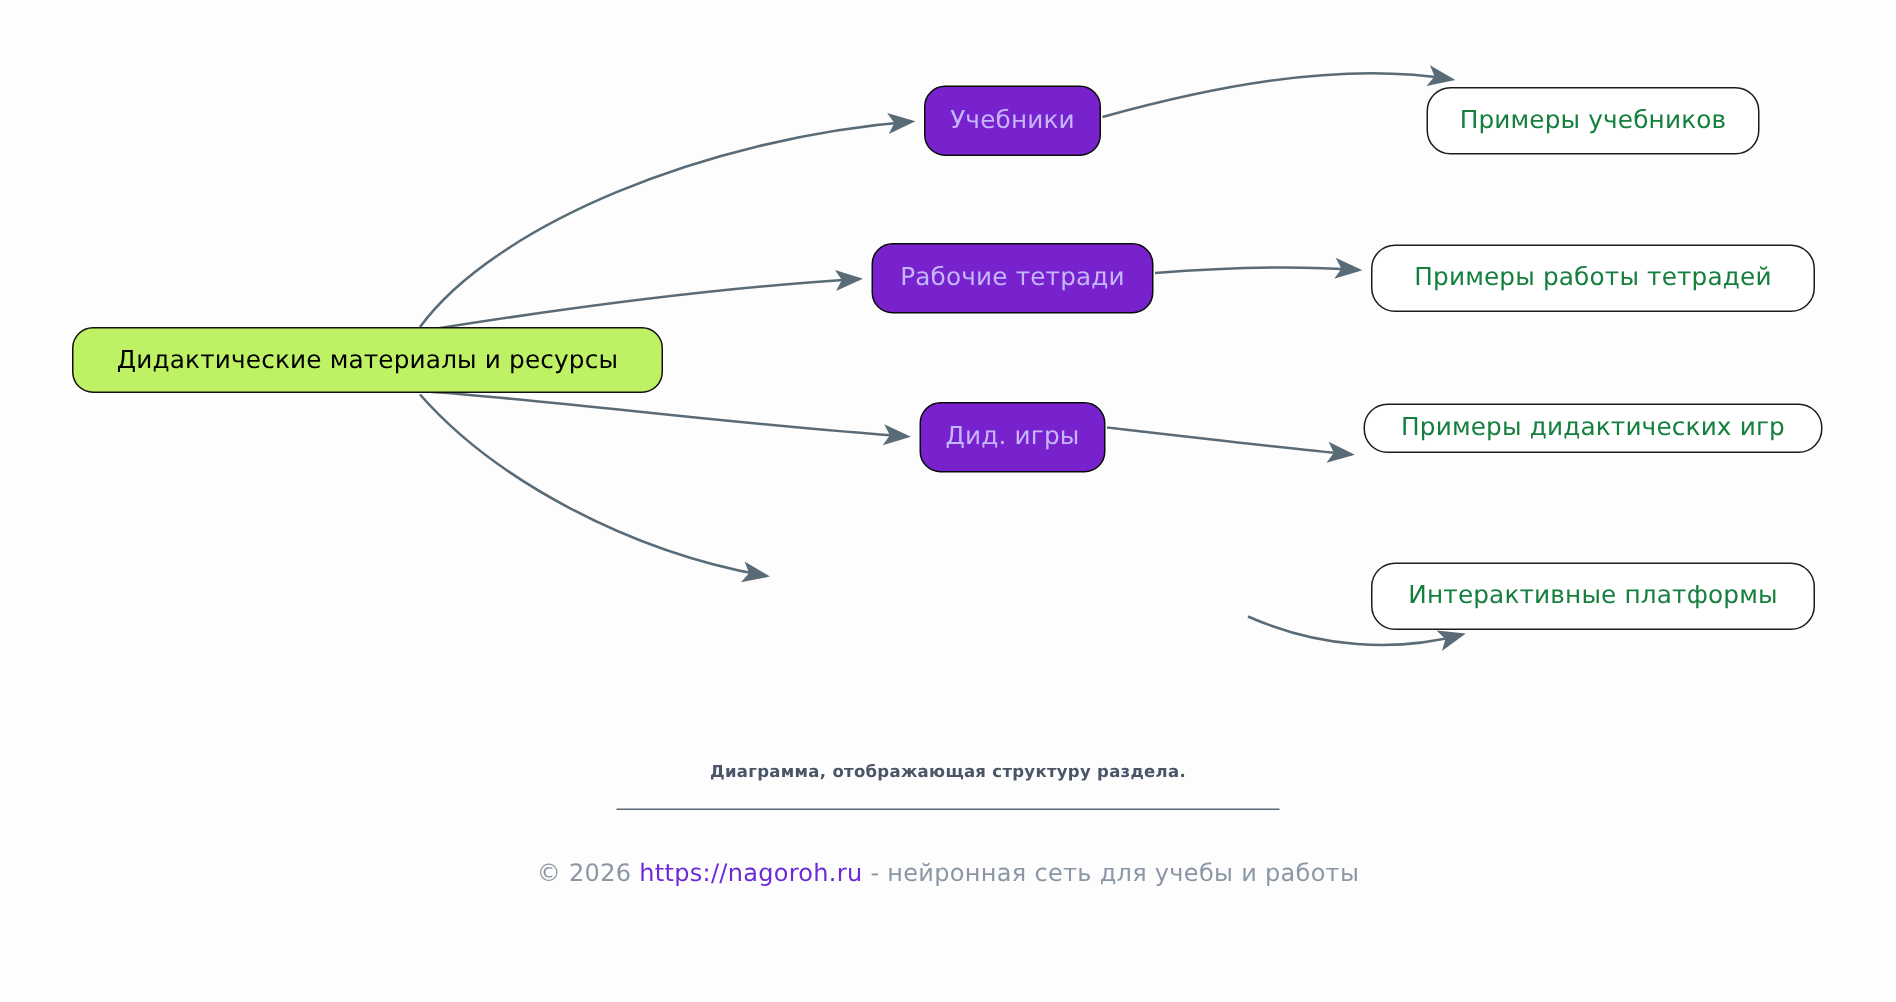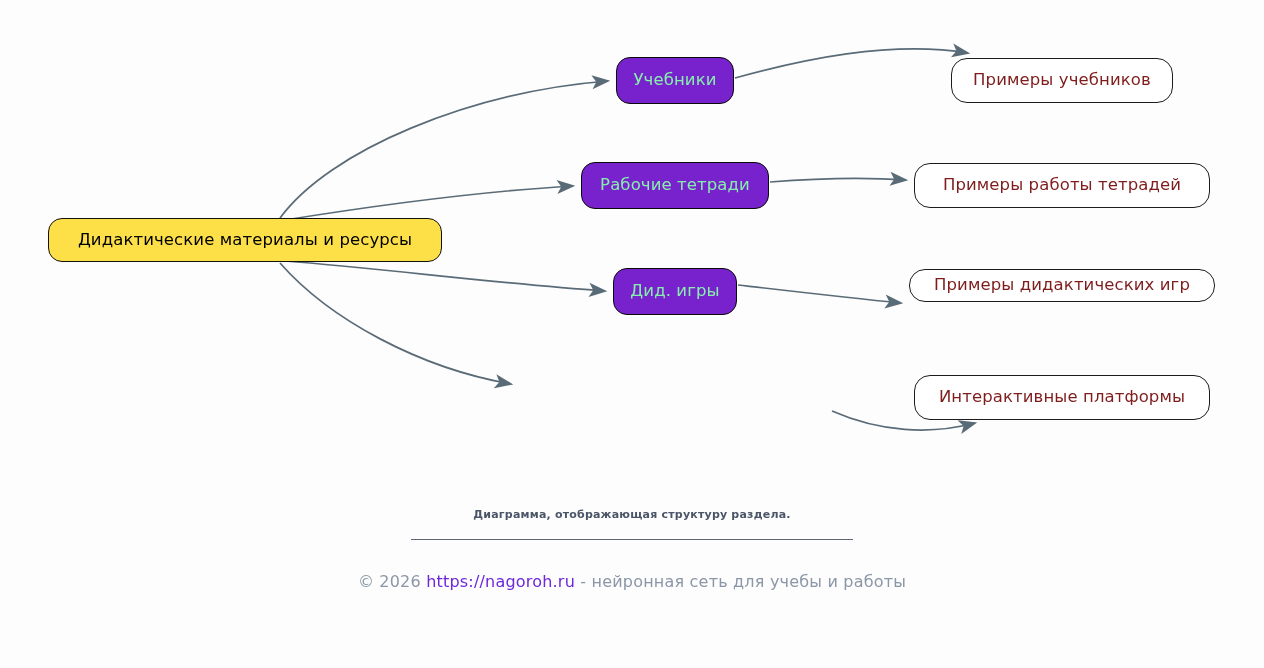--- a/index.html
+++ b/index.html
@@ -33,33 +33,33 @@
     justify-content: center;
     white-space: nowrap;
     border-radius: 14px;
     border: 1.4px solid #0b0b0b;
     font-size: 16.5px;
     color: #000000;
     line-height: 1;
     letter-spacing: 0.1px;
   }
   .node-root {
-    background: #fde047;
+    background: #bef264;
     border-color: #111111;
   }
   .node-branch {
     background: #7722cc;
     border-color: #0a0a0a;
-    color: #86efac;
+    color: #c4b5fd;
   }
   .node-leaf {
     background: #ffffff;
     border: 1.6px solid #1c1c1c;
     border-radius: 16px;
-    color: #7f1d1d;
+    color: #15803d;
   }
   .caption-wrap {
     position: absolute;
     left: 0;
     top: 508px;
     width: 1264px;
     text-align: center;
   }
   .caption-title {
     font-size: 11px;

